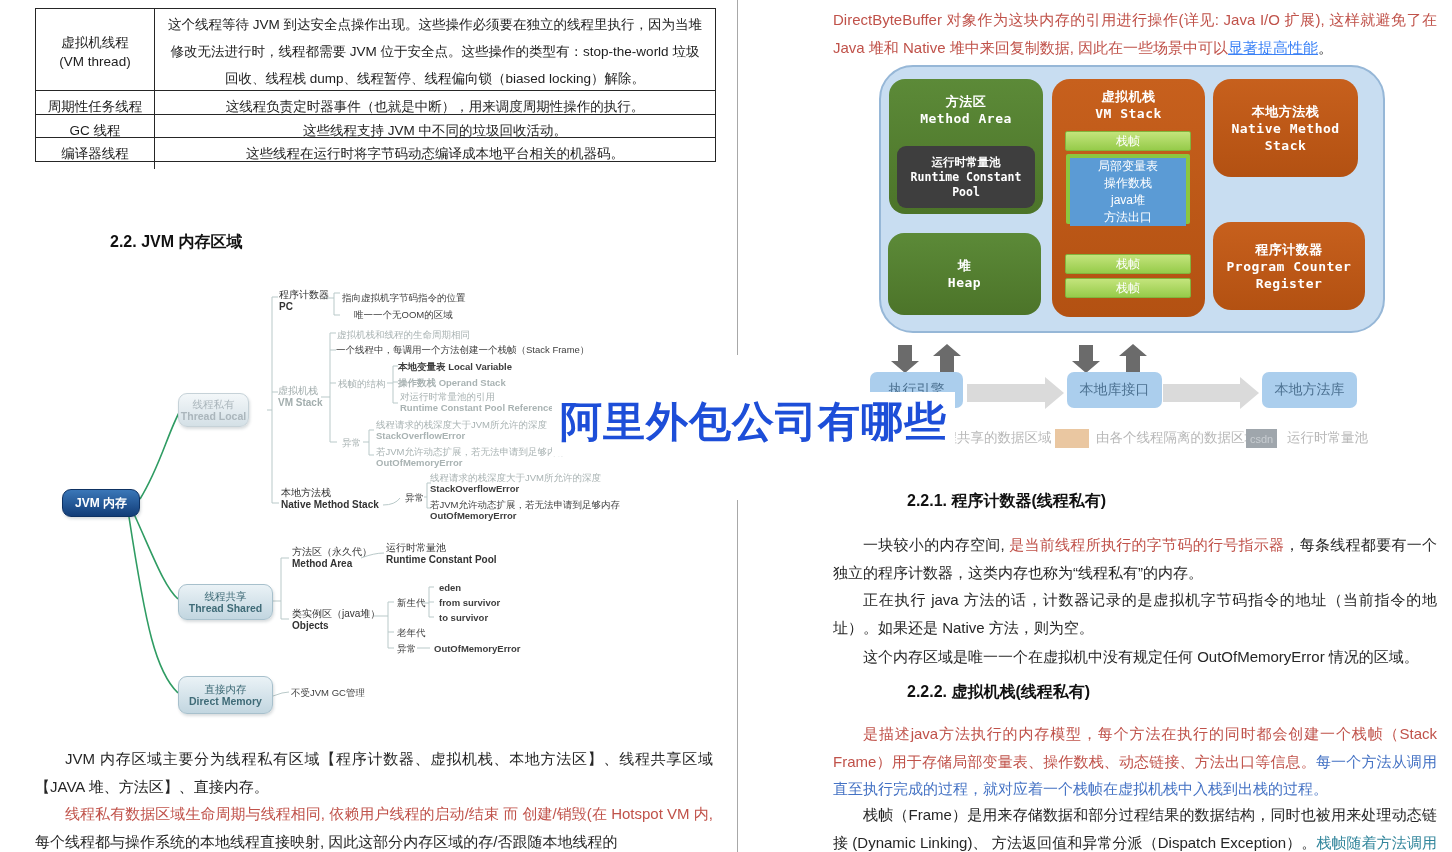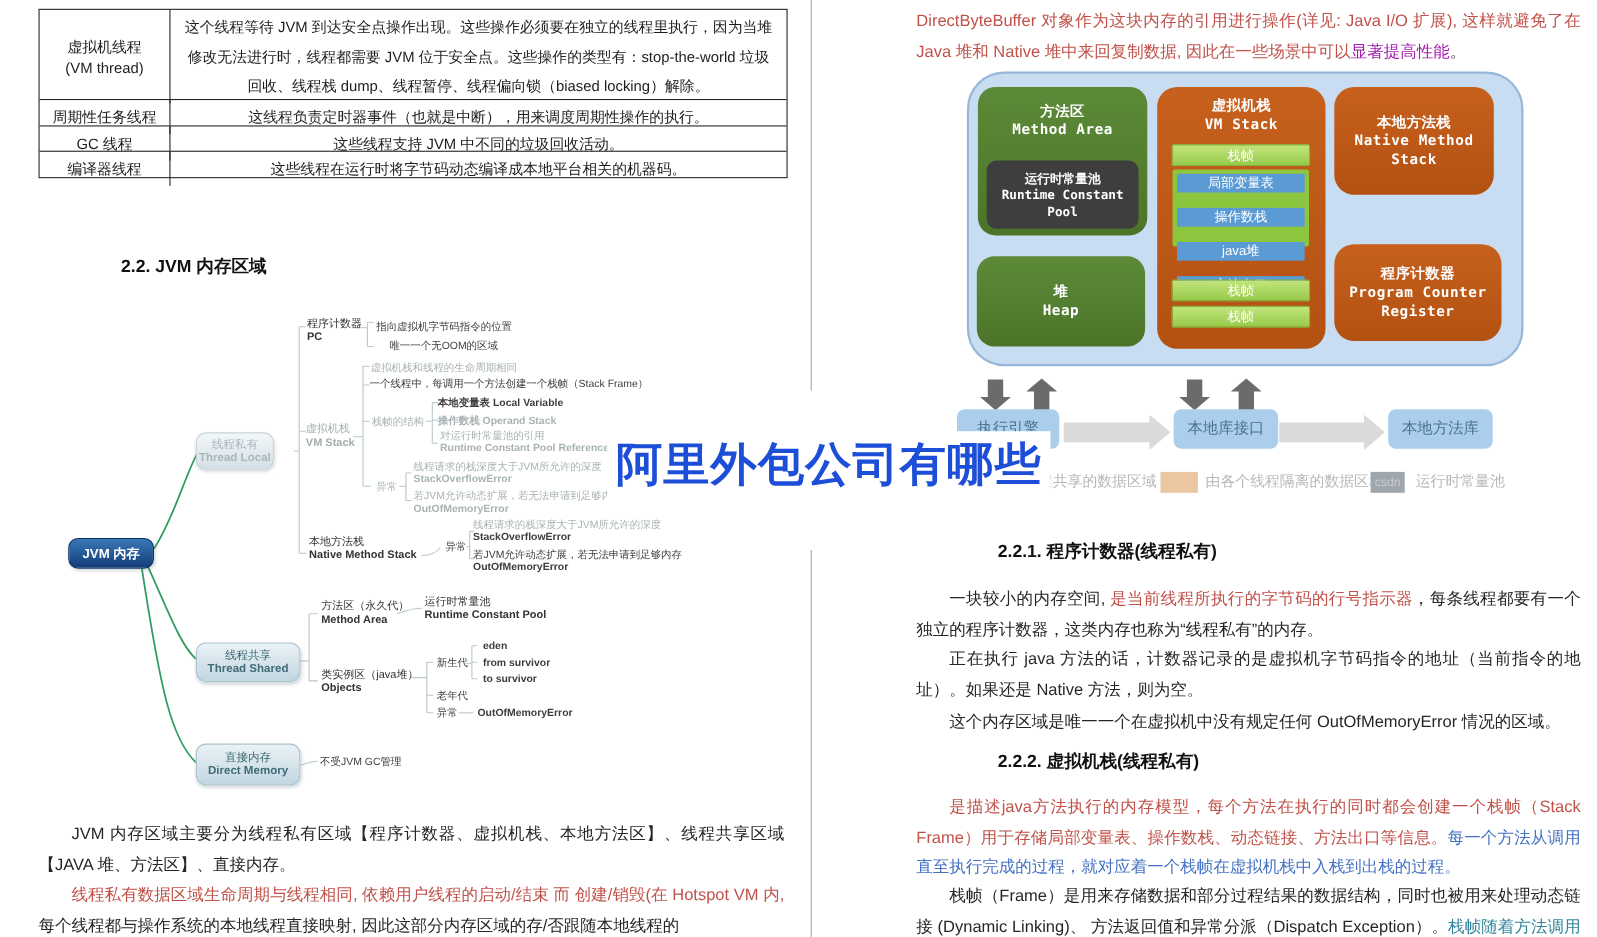--- a/index.html
+++ b/index.html
@@ -21,21 +21,21 @@
   
   .h2{position:absolute;font-size:16px;font-weight:bold;color:#111;z-index:3;white-space:nowrap;}
   .lp{position:absolute;left:35px;width:678px;font-size:15px;line-height:27.5px;
       text-align:justify;z-index:3;}
   .rp{position:absolute;left:833px;width:604px;font-size:15px;line-height:27.5px;
       text-align:justify;z-index:3;}
   .ind{text-indent:2em;}
   .red{color:#c0524a;}
   .blue{color:#4472c4;}
   .teal{color:#31859b;}
-  .lnk{color:#a21caf;}
+  .lnk{color:#3b82f6;text-decoration:underline;}
   
   .mm{position:absolute;white-space:nowrap;font-size:9.5px;line-height:11px;color:#3d3d3d;z-index:3;}
   .mm.g{color:#a9b3b3;}
   .mm.b{font-weight:bold;}
   .mlbl{position:absolute;white-space:nowrap;font-size:10px;line-height:11.5px;color:#333;z-index:3;}
   .mlbl .en{font-weight:bold;}
   .mlbl.g{color:#a3aeae;}
   .mnode{position:absolute;z-index:3;border-radius:9px;display:flex;flex-direction:column;
          align-items:center;justify-content:center;text-align:center;font-size:10.5px;line-height:12.5px;
          box-shadow:1px 2px 3px rgba(60,80,90,.2);box-sizing:border-box;}
@@ -53,21 +53,21 @@
           font-size:13px;line-height:17px;letter-spacing:.5px;z-index:4;}
   .green{background:linear-gradient(#5c8a38,#4c7429);border-radius:16px;}
   .orange{background:linear-gradient(#c7601d,#b35112);border-radius:18px;}
   .pool{background:#3e3e3e;border-radius:9px;font-size:11.5px;line-height:15px;
         letter-spacing:0;justify-content:center;}
   .cen{justify-content:center;}
   .sf{position:absolute;left:1065px;width:126px;height:20px;background:linear-gradient(#c3e47c,#96cb4a);
       border:1px solid #82b43c;border-radius:2px;color:#fff;display:flex;align-items:center;
       justify-content:center;font-size:12px;z-index:5;box-sizing:border-box;}
   .frameGrp{position:absolute;left:1066px;top:154px;width:124px;height:70px;background:#8cc63f;
-            border-radius:2px;padding:4px;display:flex;flex-direction:column;gap:14px;z-index:5;box-sizing:border-box;}
+            border-radius:2px;padding:4px;display:flex;flex-direction:column;gap:0;z-index:5;box-sizing:border-box;}
   .frow{flex:1;background:#5b9bd5;color:#fff;display:flex;align-items:center;justify-content:center;
         font-size:12px;}
   .bb{position:absolute;top:372px;height:36px;background:#abceed;border-radius:7px;display:flex;
       align-items:center;justify-content:center;font-size:14px;color:#4c7191;z-index:3;}
   .lg-sw{position:absolute;z-index:3;display:flex;align-items:center;justify-content:center;
          font-size:11px;color:#c8cdd1;}
   .lg-t{position:absolute;top:429px;font-size:13.5px;color:#b8b8b8;z-index:3;white-space:nowrap;}
   
   .blob{position:absolute;left:625px;top:355px;width:225px;height:145px;border-radius:50%;
         background:#fff;z-index:8;}

